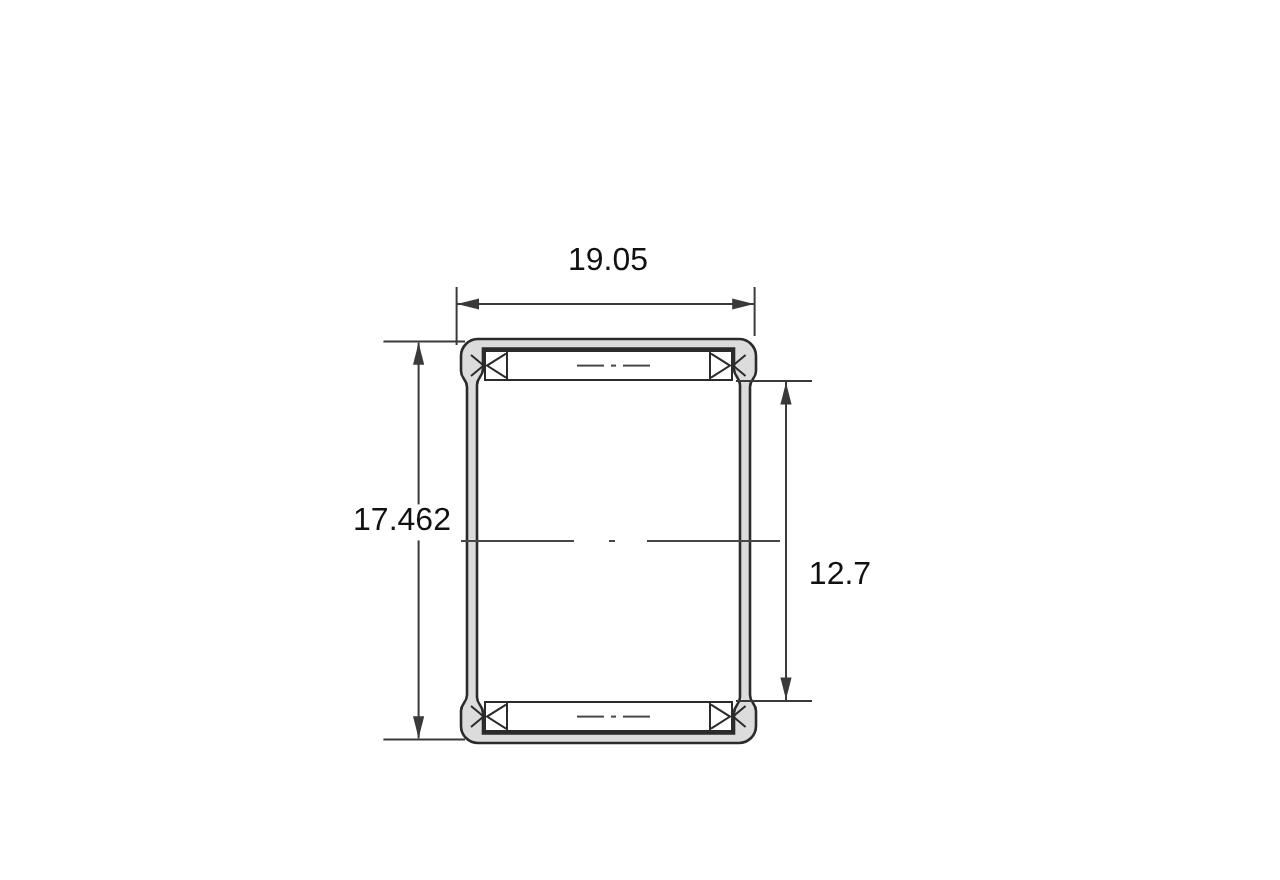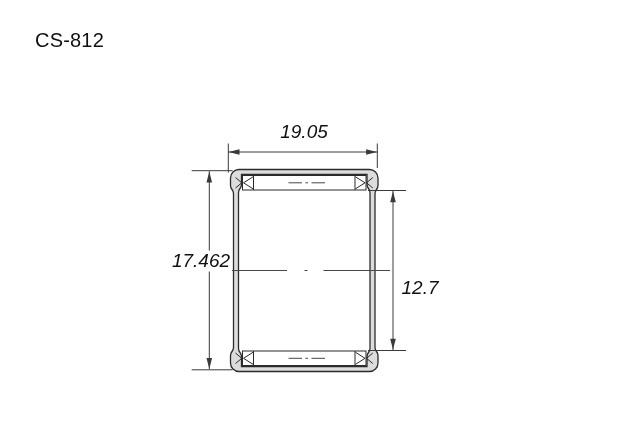--- a/index.html
+++ b/index.html
@@ -21,41 +21,39 @@
   .part-number{
     position:absolute;
     left:35px;top:29px;
     font-size:20px;
     letter-spacing:0.2px;
     color:var(--text);
     white-space:nowrap;
   }
   .dim-label{
     position:absolute;
-    font-size:19px;
+    font-size:16px;
     color:var(--text);
     white-space:nowrap;
     line-height:1.1;
-    font-style:italic;
   }
   .dim-width{left:304px;top:122px;transform:translateX(-50%);}
   .dim-height{left:201px;top:261px;transform:translate(-50%,-50%);background:var(--bg);padding:0 2px;}
   .dim-bore{left:420px;top:260px;transform:translate(-50%,-50%);margin-top:28px;}
   svg{position:absolute;left:0;top:0;}
   .outline{stroke:var(--line);stroke-width:1.3;}
   .thin{stroke:var(--line);stroke-width:1;}
   .dimline{stroke:var(--dim);stroke-width:1;}
   .cl{stroke:#474747;stroke-width:1;}
 </style>
 </head>
 <body>
 
 <div class="canvas">
 
-  <span class="part-number">CS-812</span>
 
   <svg width="640" height="440" viewBox="0 0 640 440">
 
     <path fill-rule="evenodd" fill="var(--fill)" class="outline" d="M 239,169.5 H 369.5
              A 8.5 8.5 0 0 1 378,178
              V 185.5 C 378,189.5 375,189.5 375,193.5
              V 347.5 C 375,351.5 378,351.5 378,355.5
              V 363 A 8.5 8.5 0 0 1 369.5,371.5
              H 239 A 8.5 8.5 0 0 1 230.5,363
              V 355.5 C 230.5,351.5 233.5,351.5 233.5,347.5

